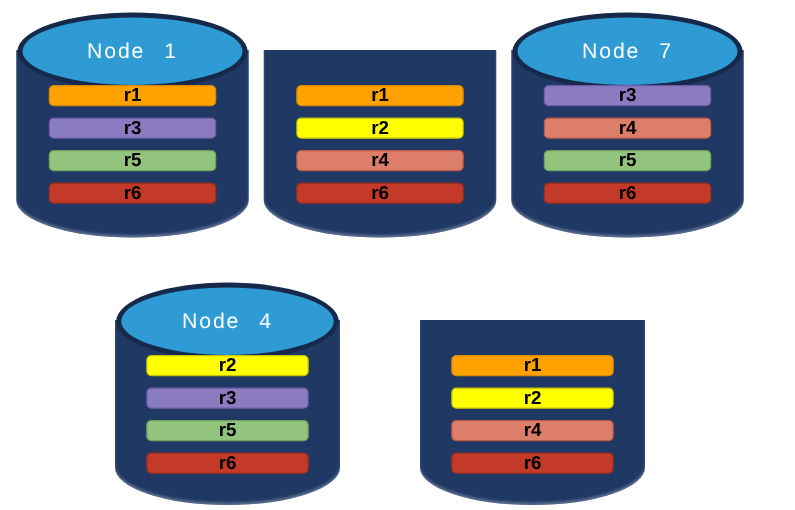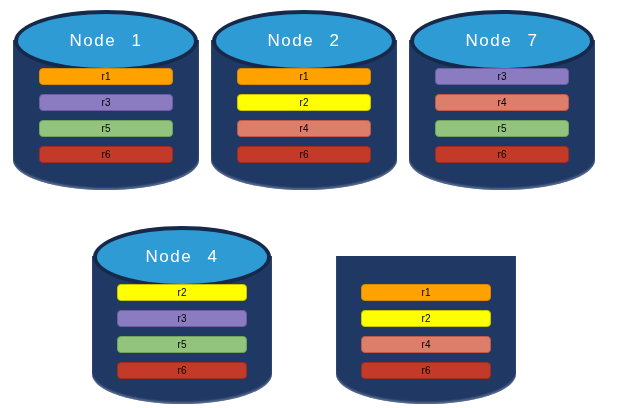--- a/index.html
+++ b/index.html
@@ -40,21 +40,21 @@
   }
   .bars {
     position: absolute; top: 60px; left: 14%; right: 14%;
     display: flex; flex-direction: column; gap: 9px;
   }
   .bar {
     height: 17px; box-sizing: border-box;
     border: 1px solid; border-radius: 4px;
     display: flex; align-items: center; justify-content: center;
     color: var(--bar-text, #000000);
-    font-size: 10px; font-weight: normal;
+    font-size: 15px; font-weight: bold;
     line-height: 1;
   }
 </style>
 </head>
 <body style="background: rgb(255, 255, 255);">
 
 <div class="canvas">
   <div class="row row1">
       <div class="cylinder">
     <div class="cyl-body"></div>
@@ -71,23 +71,20 @@
           <div class="bar" style="background: rgb(147, 196, 125); border-color: rgb(111, 163, 90);">
             <span>r5</span>
           </div>
           <div class="bar" style="background: rgb(196, 58, 40); border-color: rgb(158, 45, 30);">
             <span>r6</span>
           </div>
         </div>
   </div>
       <div class="cylinder">
     <div class="cyl-body"></div>
-    <div class="cyl-top">
-      <span class="node-label">Node 2</span>
-    </div>
     <div class="bars">
           <div class="bar" style="background: rgb(255, 162, 0); border-color: rgb(217, 138, 0);">
             <span>r1</span>
           </div>
           <div class="bar" style="background: rgb(255, 255, 0); border-color: rgb(201, 196, 0);">
             <span>r2</span>
           </div>
           <div class="bar" style="background: rgb(221, 126, 107); border-color: rgb(192, 90, 72);">
             <span>r4</span>
           </div>

